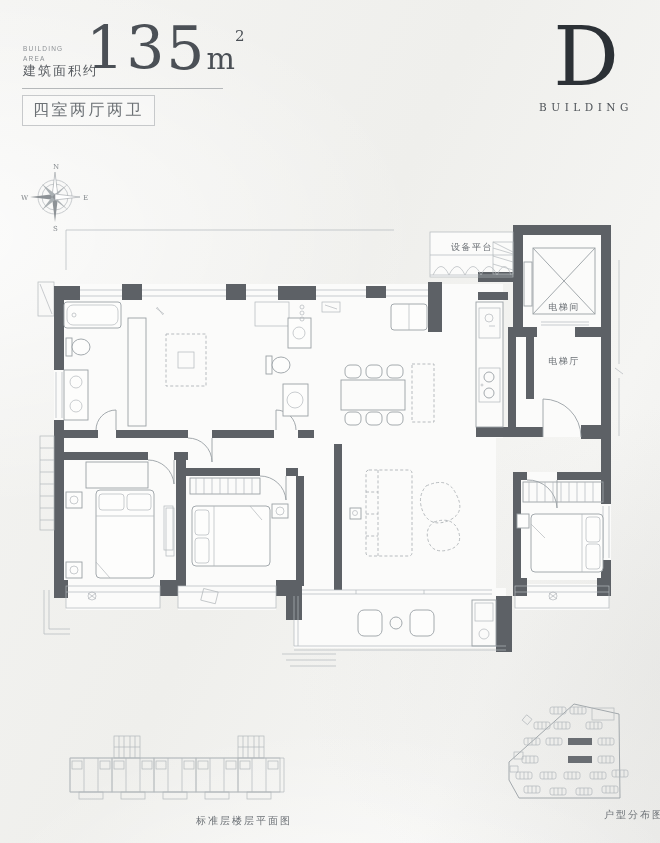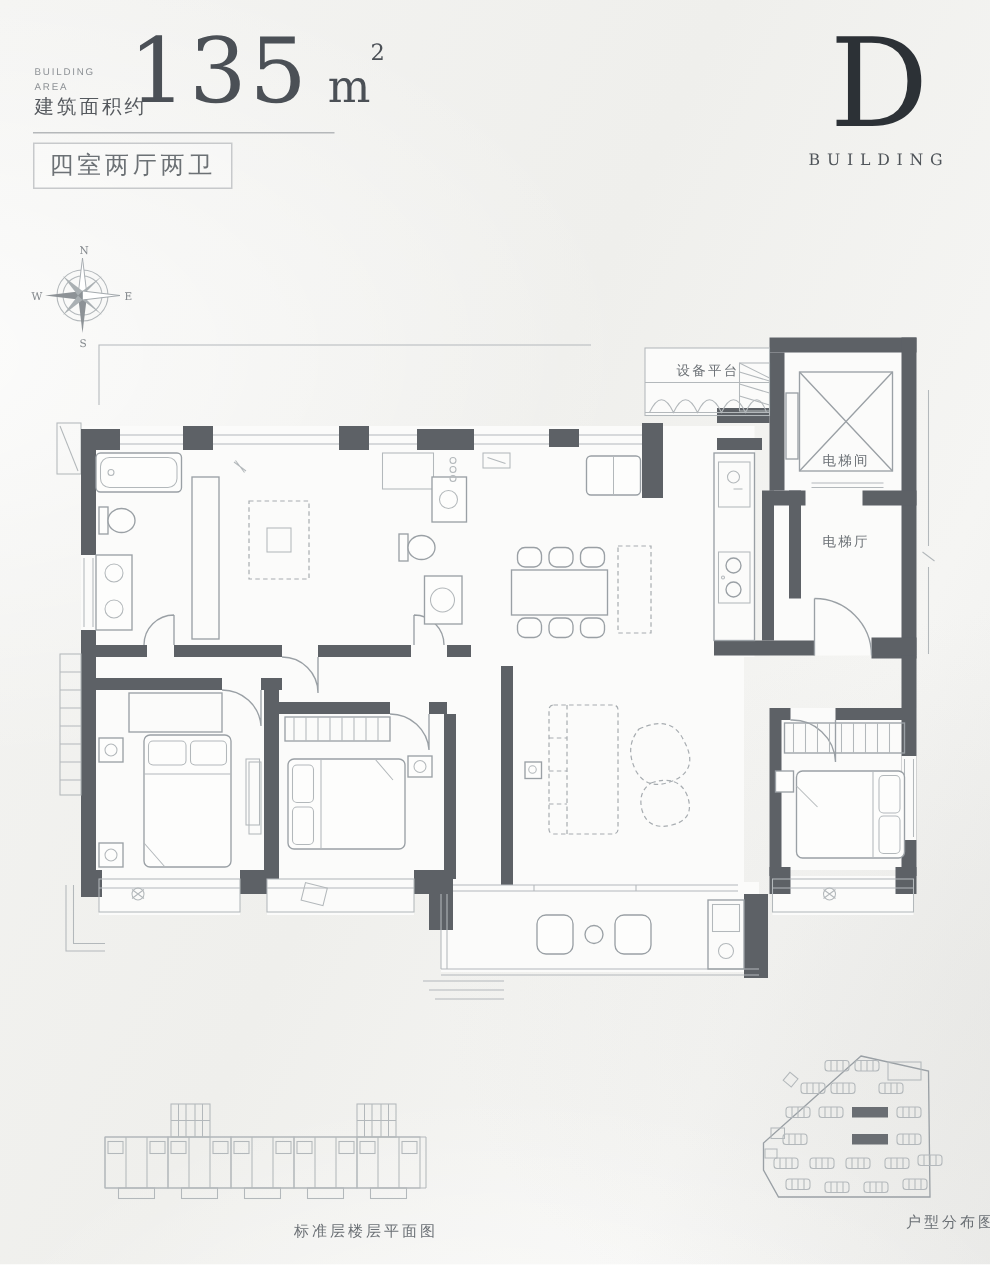--- a/index.html
+++ b/index.html
@@ -10,21 +10,21 @@
           radial-gradient(130% 60% at 115% 80%, rgba(223,223,220,.55), rgba(223,223,220,0) 55%),
           radial-gradient(90% 40% at 50% 110%, rgba(255,255,255,.6), rgba(255,255,255,0) 60%),
           linear-gradient(115deg,#f4f4f2 0%,#efefec 45%,#f5f5f3 75%,#ececea 100%); padding-left: 24px;}
   
   .en-label{position:absolute;left:23px;top:44px;font-size:6.5px;letter-spacing:1.2px;
             color:#8d9195;line-height:1.5;text-transform:uppercase;}
   .zh-label{position:absolute;left:23px;top:62px;font-size:13px;letter-spacing:2px;color:#55595e;}
   .big-area{position:absolute;left:86px;top:18px;color:#4b5056;
             font-family:"DejaVu Serif","Liberation Serif",serif;line-height:1;}
   .big-area .num{font-size:60px;font-weight:400;letter-spacing:2px;}
-  .big-area .unit{font-size:30px;margin-left:12px;}
+  .big-area .unit{font-size:30px;}
   .big-area .unit sup{font-size:15px;vertical-align:28px;}
   .rule{position:absolute;left:22px;top:88px;width:201px;height:1px;background:#b5b8ba;}
   .tag{position:absolute;left:22px;top:95px;border:1px solid #c7c9cb;background:rgba(255,255,255,.25);
        padding:4px 10px;font-size:16px;letter-spacing:2.5px;color:#6c7175;}
   
   .brand{position:absolute;left:530px;top:16px;width:112px;text-align:center;}
   .brand .d{font-family:"DejaVu Serif","Liberation Serif",serif;font-size:82px;line-height:1;
             color:#2c3136;font-weight:400;}
   .brand .res{margin-top:3px;font-family:"DejaVu Serif","Liberation Serif",serif;font-size:10.5px;
               letter-spacing:4.5px;color:#4e5358;}

